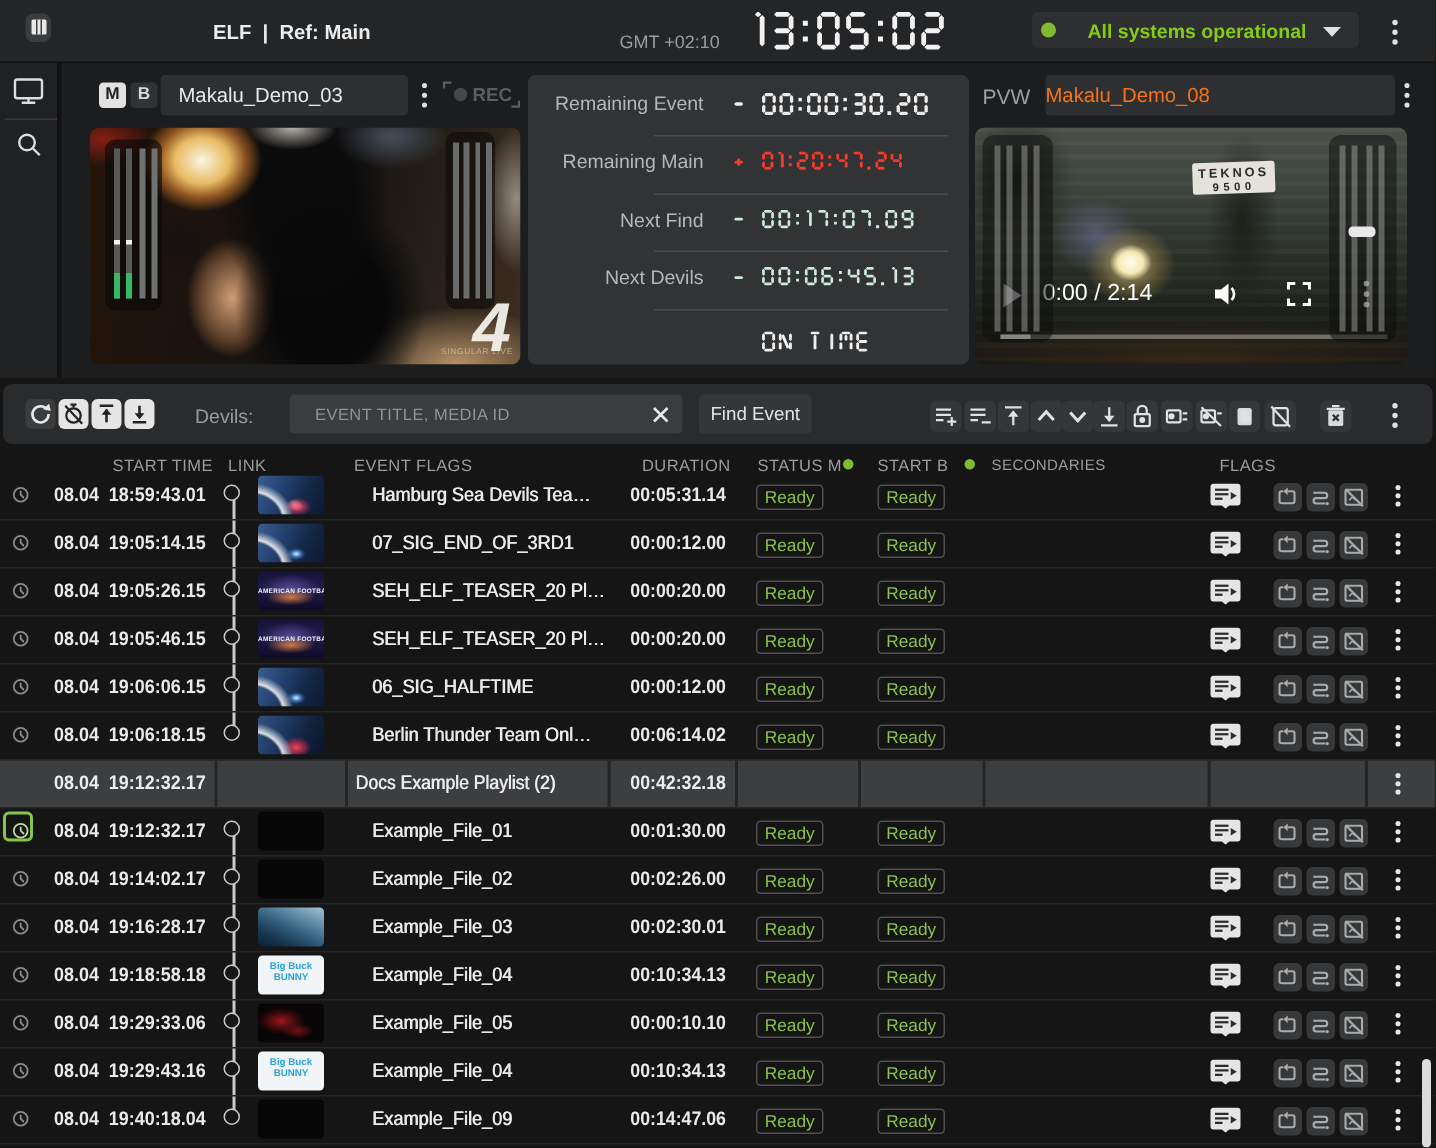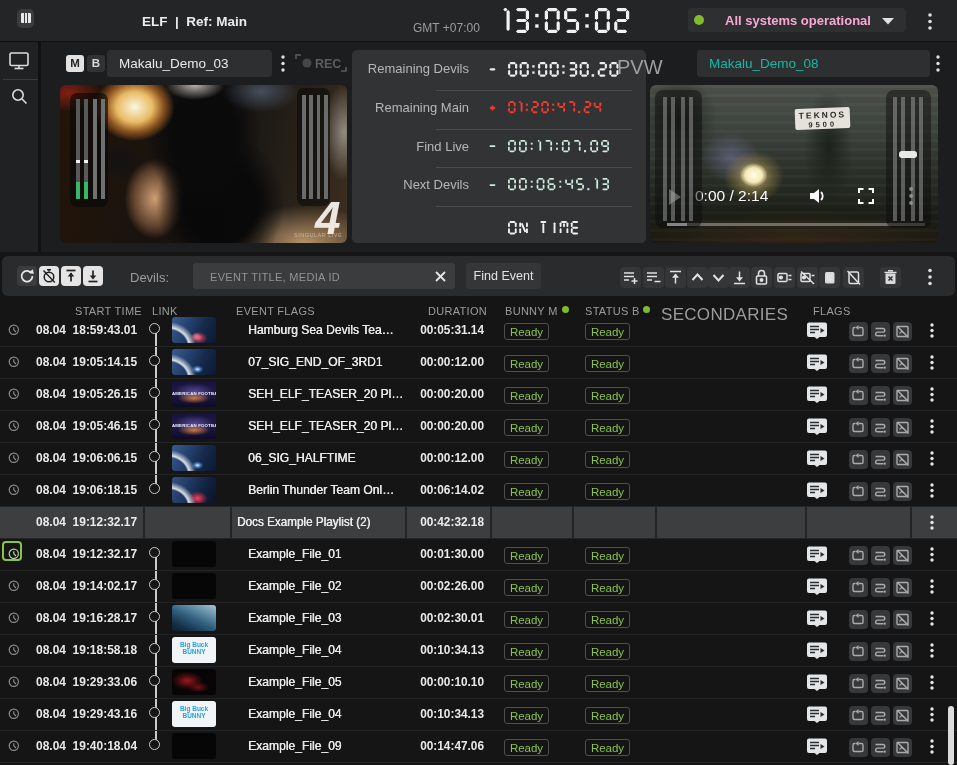--- a/index.html
+++ b/index.html
@@ -4,21 +4,21 @@
 body{width:957px;height:765px;background:#151516;font-family:"Liberation Sans",sans-serif;position:relative;overflow:hidden}
 .abs{position:absolute}
 </style></head><body>
 
 <div class="abs" style="left:0;top:0;width:957px;height:42px;background:#242527;border-bottom:1px solid #101011"></div>
 <div class="abs" style="left:17px;top:9px;width:17px;height:19px;background:#3b3c3e;border-radius:5px"></div>
 <div class="abs" style="left:20.5px;top:13px;width:10.5px;height:9.5px;background:#e8e8e8;border-radius:1px"></div>
 <div class="abs" style="left:23.5px;top:13px;width:1.3px;height:9.5px;background:#3b3c3e"></div>
 <div class="abs" style="left:27px;top:13px;width:1.3px;height:9.5px;background:#3b3c3e"></div>
 <div class="abs" style="left:142px;top:14px;width:200px;font-size:13.5px;font-weight:700;color:#ececec">ELF&nbsp;&nbsp;|&nbsp;&nbsp;Ref: Main</div>
-<div class="abs" style="left:413px;top:21px;font-size:12px;color:#9b9c9d">GMT +07:00</div>
+<div class="abs" style="left:413px;top:21px;font-size:12px;color:#9b9c9d">GMT +02:10</div>
 
 <svg style="position:absolute;left:501.0px;top:8.0px;" width="129.2" height="26.0" viewBox="0 0 129.2 26.0">
     <g fill="#f2f2f2">
       <polygon points="7.10,2.02 8.70,3.62 8.70,21.38 7.10,22.98 5.50,21.38 5.50,3.62"></polygon>
       <polygon points="2.24,1.60 3.84,0.00 4.92,0.00 6.52,1.60 4.92,3.20 3.84,3.20"></polygon>
       <polygon points="15.02,1.60 16.62,0.00 24.38,0.00 25.98,1.60 24.38,3.20 16.62,3.20"></polygon>
       <polygon points="15.02,23.40 16.62,21.80 24.38,21.80 25.98,23.40 24.38,25.00 16.62,25.00"></polygon>
       <polygon points="15.02,12.50 16.62,10.90 24.38,10.90 25.98,12.50 24.38,14.10 16.62,14.10"></polygon>
       <polygon points="26.40,2.02 28.00,3.62 28.00,10.32 26.40,11.92 24.80,10.32 24.80,3.62"></polygon>
       <polygon points="26.40,13.08 28.00,14.68 28.00,21.38 26.40,22.98 24.80,21.38 24.80,14.68"></polygon>
@@ -45,21 +45,21 @@
       <polygon points="107.30,13.08 108.90,14.68 108.90,21.38 107.30,22.98 105.70,21.38 105.70,14.68"></polygon>
       <polygon points="115.22,1.60 116.82,0.00 124.58,0.00 126.18,1.60 124.58,3.20 116.82,3.20"></polygon>
       <polygon points="115.22,23.40 116.82,21.80 124.58,21.80 126.18,23.40 124.58,25.00 116.82,25.00"></polygon>
       <polygon points="115.22,12.50 116.82,10.90 124.58,10.90 126.18,12.50 124.58,14.10 116.82,14.10"></polygon>
       <polygon points="126.60,2.02 128.20,3.62 128.20,10.32 126.60,11.92 125.00,10.32 125.00,3.62"></polygon>
       <polygon points="114.80,13.08 116.40,14.68 116.40,21.38 114.80,22.98 113.20,21.38 113.20,14.68"></polygon>
     </g>
   </svg>
 <div class="abs" style="left:688px;top:8px;width:218px;height:24px;background:#2e2f31;border-radius:4px"></div>
 <div class="abs" style="left:694px;top:15px;width:10px;height:10px;border-radius:50%;background:#7fba2f"></div>
-<div class="abs" style="left:725px;top:13px;font-size:13px;font-weight:700;color:#f9a8d4">All systems operational</div>
+<div class="abs" style="left:725px;top:13px;font-size:13px;font-weight:700;color:#84cc16">All systems operational</div>
 <svg class="abs" style="left:881px;top:17px" width="14" height="8">
     <polygon points="1,1 13,1 7,7.5" fill="#e2e2e2"></polygon>
   </svg>
 <svg class="abs" style="left:926px;top:12px" width="8" height="20">
     <g fill="#dfe0e1">
       <circle cx="4" cy="3" r="1.8"></circle>
       <circle cx="4" cy="9.5" r="1.8"></circle>
       <circle cx="4" cy="16" r="1.8"></circle>
     </g>
   </svg>
@@ -126,23 +126,23 @@
 <div class="abs" style="left:83.5px;top:160px;width:4px;height:3px;background:#f2f2f2"></div>
 <div class="abs" style="left:75.5px;top:182px;width:4px;height:17px;background:#35b764"></div>
 <div class="abs" style="left:83.5px;top:182px;width:4px;height:17px;background:#35b764"></div>
 <div class="abs" style="left:297px;top:88px;width:33px;height:118px;background:rgba(8,8,8,0.55);border-radius:7px"></div>
 <div class="abs" style="left:302px;top:95px;width:3.5px;height:104px;background:#6a6b6b"></div>
 <div class="abs" style="left:309px;top:95px;width:3.5px;height:104px;background:#6a6b6b"></div>
 <div class="abs" style="left:316.5px;top:95px;width:3.5px;height:104px;background:#6a6b6b"></div>
 <div class="abs" style="left:324px;top:95px;width:3.5px;height:104px;background:#6a6b6b"></div>
 
 <div class="abs" style="left:352px;top:50px;width:294px;height:193px;background:#323335;border-radius:5px"></div>
-<div class="abs" style="left:269px;top:61px;width:200px;text-align:right;font-size:13px;color:#b6b7b8">Remaining Devils</div>
+<div class="abs" style="left:269px;top:61px;width:200px;text-align:right;font-size:13px;color:#b6b7b8">Remaining Event</div>
 <div class="abs" style="left:269px;top:100px;width:200px;text-align:right;font-size:13px;color:#b6b7b8">Remaining Main</div>
-<div class="abs" style="left:269px;top:139px;width:200px;text-align:right;font-size:13px;color:#b6b7b8">Find Live</div>
+<div class="abs" style="left:269px;top:139px;width:200px;text-align:right;font-size:13px;color:#b6b7b8">Next Find</div>
 <div class="abs" style="left:269px;top:177px;width:200px;text-align:right;font-size:13px;color:#b6b7b8">Next Devils</div>
 <div class="abs" style="left:436px;top:90.0px;width:196px;height:1px;background:#4a4b4d"></div>
 <div class="abs" style="left:436px;top:128.5px;width:196px;height:1px;background:#4a4b4d"></div>
 <div class="abs" style="left:436px;top:167.0px;width:196px;height:1px;background:#4a4b4d"></div>
 <div class="abs" style="left:436px;top:205.5px;width:196px;height:1px;background:#4a4b4d"></div>
 <svg style="position:absolute;left:488.5px;top:62.0px;" width="8.0" height="15.7" viewBox="0 0 8.0 15.7">
     <g fill="#ededed">
       <polygon points="0.40,7.35 1.50,6.25 5.47,6.25 6.57,7.35 5.47,8.45 1.50,8.45"></polygon>
     </g>
   </svg>
@@ -379,22 +379,22 @@
       <polygon points="59.40,7.04 60.35,7.99 60.35,11.25 59.40,12.20 58.45,11.25 58.45,7.99"></polygon>
       <polygon points="52.85,0.95 53.80,0.00 58.20,0.00 59.15,0.95 58.20,1.90 53.80,1.90"></polygon>
       <polygon points="56.00,2.05 56.95,3.00 56.95,5.41 56.00,6.36 55.05,5.41 55.05,3.00"></polygon>
       <polygon points="64.05,0.95 65.00,0.00 69.40,0.00 70.35,0.95 69.40,1.90 65.00,1.90"></polygon>
       <polygon points="64.05,12.45 65.00,11.50 69.40,11.50 70.35,12.45 69.40,13.40 65.00,13.40"></polygon>
       <polygon points="64.05,6.70 65.00,5.75 69.40,5.75 70.35,6.70 69.40,7.65 65.00,7.65"></polygon>
       <polygon points="63.80,1.20 64.75,2.15 64.75,5.41 63.80,6.36 62.85,5.41 62.85,2.15"></polygon>
       <polygon points="63.80,7.04 64.75,7.99 64.75,11.25 63.80,12.20 62.85,11.25 62.85,7.99"></polygon>
     </g>
   </svg>
-<div class="abs" style="left:617px;top:56px;font-size:20px;color:#9e9fa0">PVW</div>
-<div class="abs" style="left:697px;top:50px;width:233px;height:27px;background:#2e2f31;border-radius:3px;font-size:13.5px;color:#14b8a6;line-height:27px;padding-left:12px">Makalu_Demo_08</div>
+<div class="abs" style="left:655px;top:56px;font-size:14px;color:#9e9fa0">PVW</div>
+<div class="abs" style="left:697px;top:50px;width:233px;height:27px;background:#2e2f31;border-radius:3px;font-size:13.5px;color:#f97316;line-height:27px;">Makalu_Demo_08</div>
 <svg class="abs" style="left:934px;top:54px" width="8" height="20">
     <g fill="#dfe0e1">
       <circle cx="4" cy="3" r="1.7"></circle>
       <circle cx="4" cy="9.5" r="1.7"></circle>
       <circle cx="4" cy="16" r="1.7"></circle>
     </g>
   </svg>
 <div class="abs" style="left:650px;top:85px;width:288px;height:158px;border-radius:6px;overflow:hidden;background:
 radial-gradient(14px 12px at 36% 57%, rgba(255,252,235,1), rgba(255,245,190,0.9) 60%, rgba(250,222,140,0) 100%),
 radial-gradient(30px 26px at 36% 58%, rgba(250,225,150,0.65), rgba(220,180,90,0.25) 65%, rgba(200,160,80,0) 100%),
@@ -593,25 +593,25 @@
       <circle cx="4" cy="3.5" r="1.8"></circle>
       <circle cx="4" cy="10" r="1.8"></circle>
       <circle cx="4" cy="16.5" r="1.8"></circle>
     </g>
   </svg>
 <div class="abs" style="left:0;top:296px;width:957px;height:469px;background:#151516"></div>
 <div class="abs" style="left:75px;top:305px;font-size:11px;color:#9b9c9d;letter-spacing:0.3px">START TIME</div>
 <div class="abs" style="left:152px;top:305px;font-size:11px;color:#9b9c9d;letter-spacing:0.3px">LINK</div>
 <div class="abs" style="left:236px;top:305px;font-size:11px;color:#9b9c9d;letter-spacing:0.3px">EVENT FLAGS</div>
 <div class="abs" style="left:428px;top:305px;width:56px;text-align:right;font-size:11px;color:#9b9c9d;letter-spacing:0.3px">DURATION</div>
-<div class="abs" style="left:505px;top:305px;font-size:11px;color:#9b9c9d;letter-spacing:0.3px">BUNNY M</div>
+<div class="abs" style="left:505px;top:305px;font-size:11px;color:#9b9c9d;letter-spacing:0.3px">STATUS M</div>
 <div class="abs" style="left:562px;top:306px;width:7px;height:7px;border-radius:50%;background:#7fba2f"></div>
-<div class="abs" style="left:585px;top:305px;font-size:11px;color:#9b9c9d;letter-spacing:0.3px">STATUS B</div>
+<div class="abs" style="left:585px;top:305px;font-size:11px;color:#9b9c9d;letter-spacing:0.3px">START B</div>
 <div class="abs" style="left:643px;top:306px;width:7px;height:7px;border-radius:50%;background:#7fba2f"></div>
-<div class="abs" style="left:661px;top:305px;font-size:17px;color:#9b9c9d;letter-spacing:0.3px">SECONDARIES</div>
+<div class="abs" style="left:661px;top:305px;font-size:10px;color:#9b9c9d;letter-spacing:0.3px">SECONDARIES</div>
 <div class="abs" style="left:813px;top:305px;font-size:11px;color:#9b9c9d;letter-spacing:0.3px">FLAGS</div>
 
 <div class="abs" style="left:155.3px;top:330px;width:1.4px;height:160px;background:#c9cacb"></div>
 <div class="abs" style="left:155.3px;top:554px;width:1.4px;height:192px;background:#c9cacb"></div>
 <div class="abs" style="left:0;top:346px;width:957px;height:1px;background:#242526"></div>
 <svg class="abs" style="left:7.5px;top:323.5px" width="12" height="12">
     <g fill="none" stroke="#8a8b8c" stroke-width="1.2">
       <circle cx="5.8" cy="5.8" r="4.6"></circle>
       <polyline points="5.8,3.2 5.8,5.8 8,8"></polyline>
     </g>

